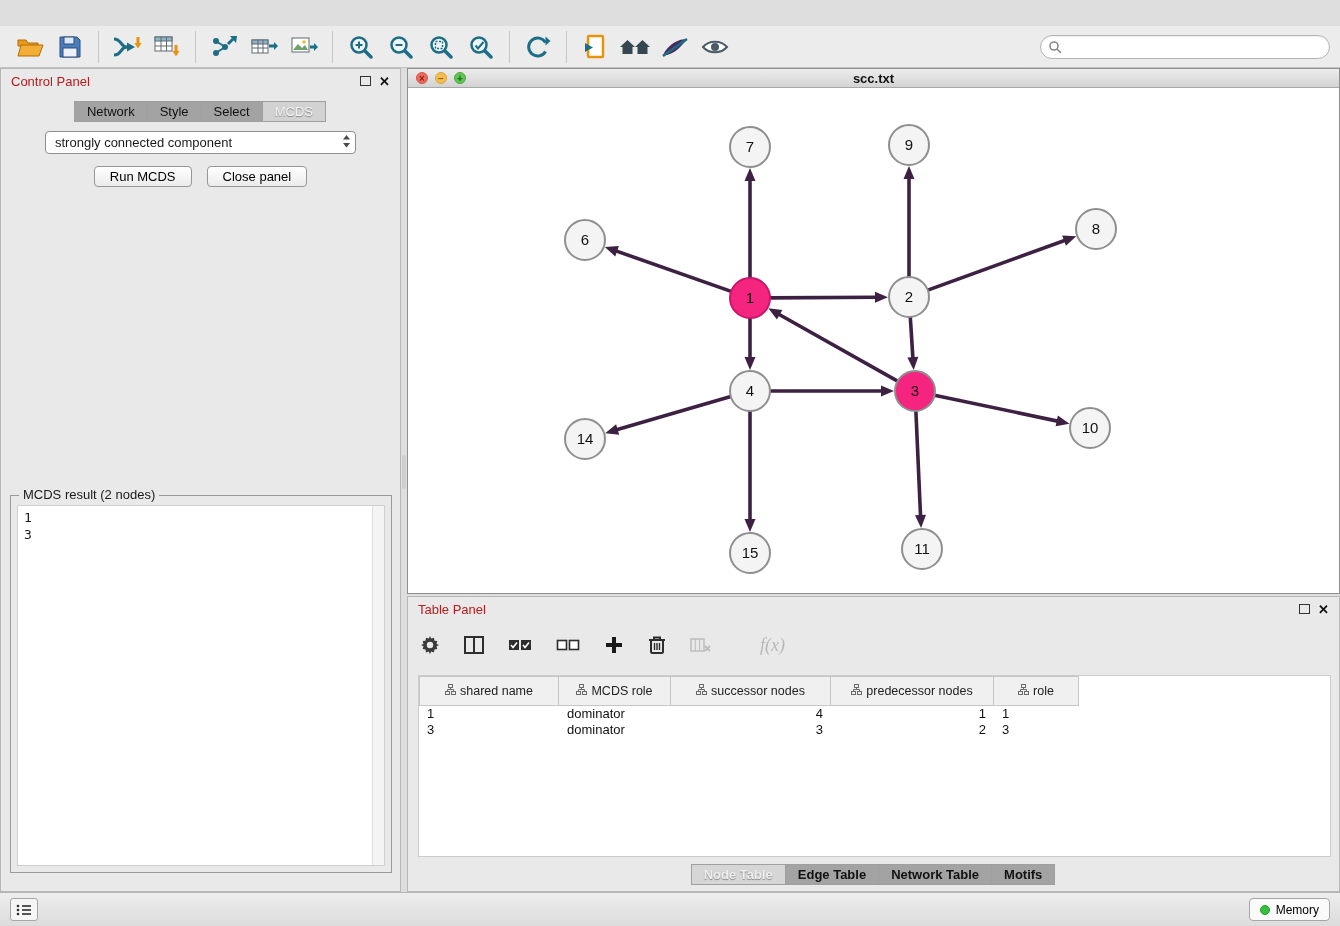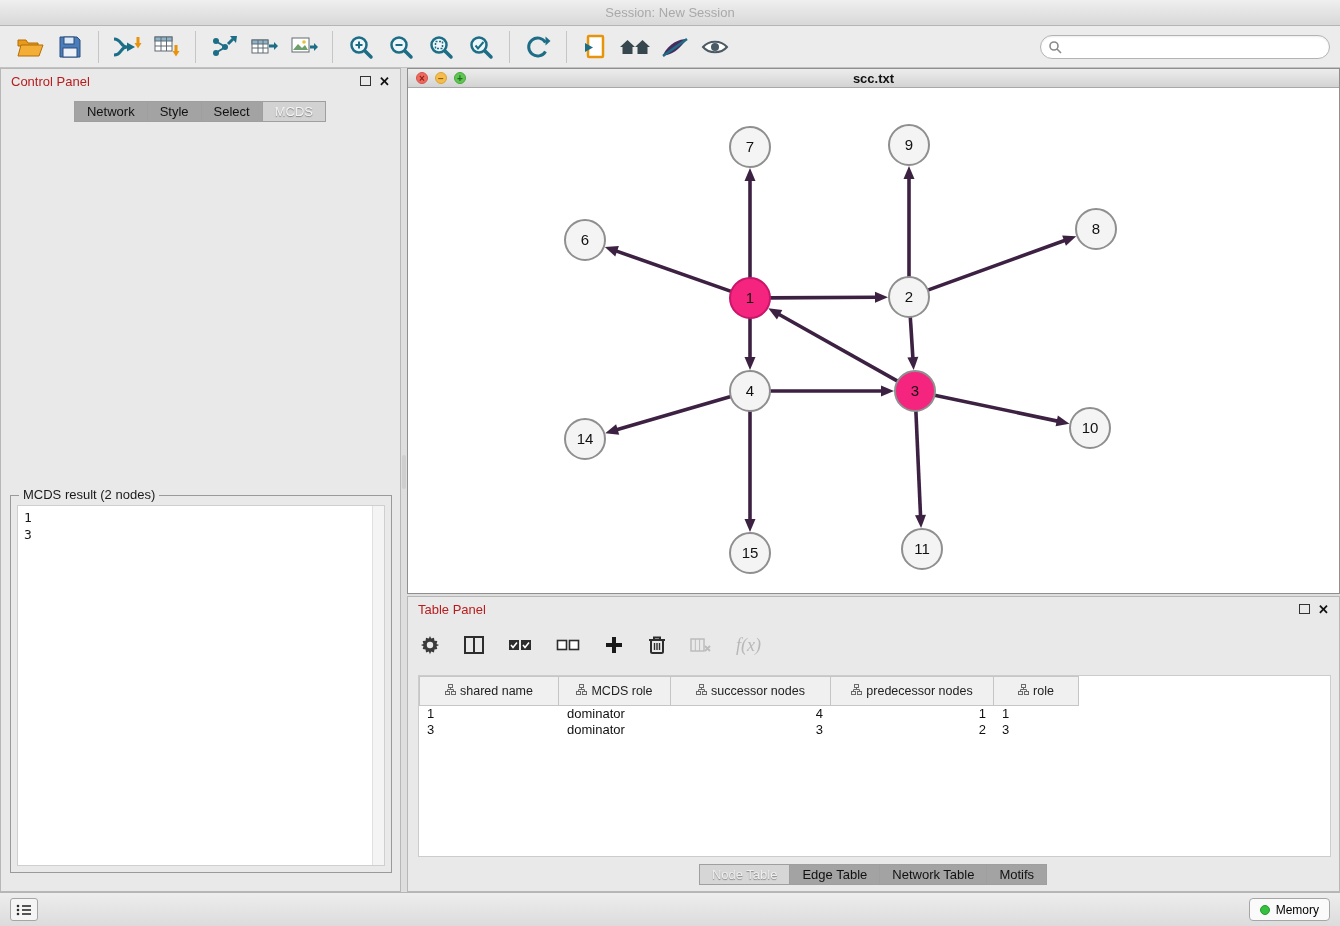--- a/index.html
+++ b/index.html
@@ -70,53 +70,50 @@
   .net-canvas { position:absolute; left:0; top:19px; right:0; bottom:0; background:#fff; }
   .net-canvas svg { width:100%; height:100%; display:block; }
   .net-canvas svg text { font-family:"Liberation Sans",sans-serif; }
 
   
   .table-panel { position:absolute; left:407px; top:596px; width:933px; height:296px;
     background:#e9e9e9; border:1px solid #b7b7b7; }
   .tp-toolbar { position:absolute; left:12px; top:28px; right:10px; height:40px;
     display:flex; align-items:center; gap:24px; }
   .tp-icon { border:none; background:transparent; display:flex; align-items:center; cursor:pointer; }
-  .fx { font-family:"Liberation Serif",serif; font-style:italic; font-size:18px; color:#b8b8b8; }
+  .fx { font-family:"Liberation Serif",serif; font-style:italic; font-size:18px; color:#b8b8b8;margin-left:24px; }
   .tp-table { position:absolute; left:10px; top:78px; right:8px; bottom:34px; background:#fff;
     border:1px solid #cccccc; overflow:hidden; }
   .thead { display:flex; }
   .th { display:flex; align-items:center; gap:4px; background:#f0f0f0;
     border:1px solid #c6c6c6; border-left:none; height:30px; padding:0 5px;
     font-size:12.5px; color:#222; justify-content:center; }
   .th:first-child { border-left:1px solid #c6c6c6; }
   .tr { display:flex; }
   .td { font-size:13px; height:16px; line-height:16px; padding:0 8px; color:#111; overflow:hidden; }
   .tp-tabs { position:absolute; left:0; right:0; bottom:6px; display:flex; justify-content:center; }
-  .tp-tabs .tab { font-weight:normal;text-align:center; }
+  .tp-tabs .tab { font-weight:bold;text-align:center; }
   .tp-tabs .tab.active { background:#d6d6d6; color:#eeeeee; }
 
   
   .statusbar { position:absolute; left:0; top:892px; width:1340px; height:34px;
     background:linear-gradient(#ededed,#dcdcdc); border-top:1px solid #b5b5b5; }
   .list-btn { position:absolute; left:10px; top:5px; width:28px; height:23px;
     border:1px solid #a6a6a6; border-radius:3px; background:#f5f5f5;
     display:flex; align-items:center; justify-content:center; cursor:pointer; }
   .memory-btn { position:absolute; right:10px; top:5px; height:23px;
     border:1px solid #a6a6a6; border-radius:4px; background:#fafafa;
     display:flex; align-items:center; gap:6px; padding:0 10px; font-size:12px; cursor:pointer; }
   .memdot { width:10px; height:10px; border-radius:50%; background:#35c13f; border:1px solid #259b2f; }
 </style>
 </head>
 <body>
 
 <div id="app">
 
-  <div class="titlebar">
-    <span>Session: New Session</span>
-  </div>
 
   <div class="toolbar">
     <button class="tbtn">
       <svg width="28" height="24" viewBox="0 0 28 24">
           <path d="M2 5 h8 l2 3 h10 v3 H2 z" fill="#e89a1b" stroke="#b36d05"></path>
           <path d="M2 21 L5 10 h22 l-4 11 z" fill="#f3ae37" stroke="#b36d05"></path>
         </svg>
     </button>
     <button class="tbtn">
       <svg width="24" height="24" viewBox="0 0 24 24">
@@ -251,20 +248,33 @@
         <span class="float-btn"></span>
         <span class="close-btn">✕</span>
       </span>
     </div>
     <div class="cp-tabs" id="cp-tabs">
         <div class="tab">Network</div>
         <div class="tab">Style</div>
         <div class="tab">Select</div>
         <div class="tab active">MCDS</div>
       </div>
+    <div class="dropdown">
+      <span class="dval">strongly connected component</span>
+      <span>
+        <svg width="9" height="15" viewBox="0 0 9 15">
+            <polygon points="4.5,1 8,5.5 1,5.5" fill="#4a4a4a"></polygon>
+            <polygon points="1,9 8,9 4.5,13.5" fill="#4a4a4a"></polygon>
+          </svg>
+      </span>
+    </div>
+    <div class="btnrow">
+      <button class="pushbtn">Run MCDS</button>
+      <button class="pushbtn">Close panel</button>
+    </div>
     <div class="result-group">
       <span class="result-title">MCDS result (2 nodes)</span>
       <div class="result-box">
         <pre class="result-text">1
 3</pre>
         <div class="result-scroll"></div>
       </div>
     </div>
   </div>
   <div class="v-splitter"></div>

